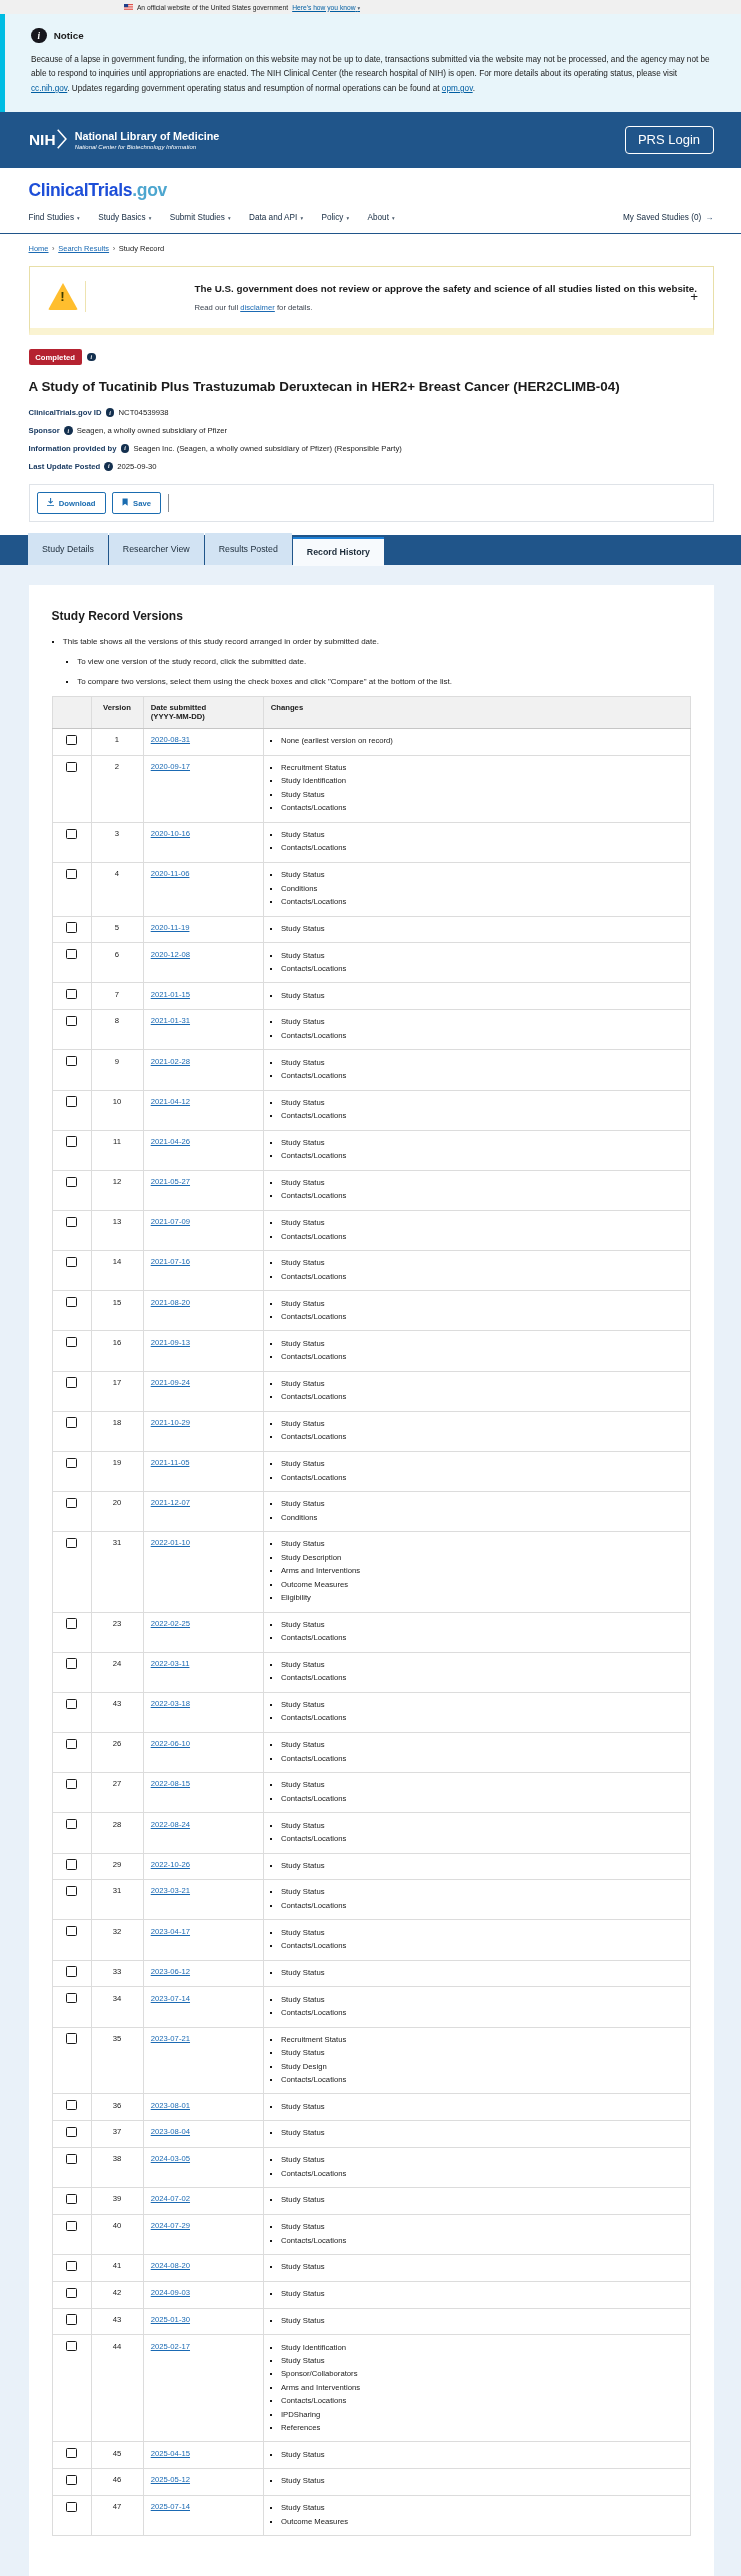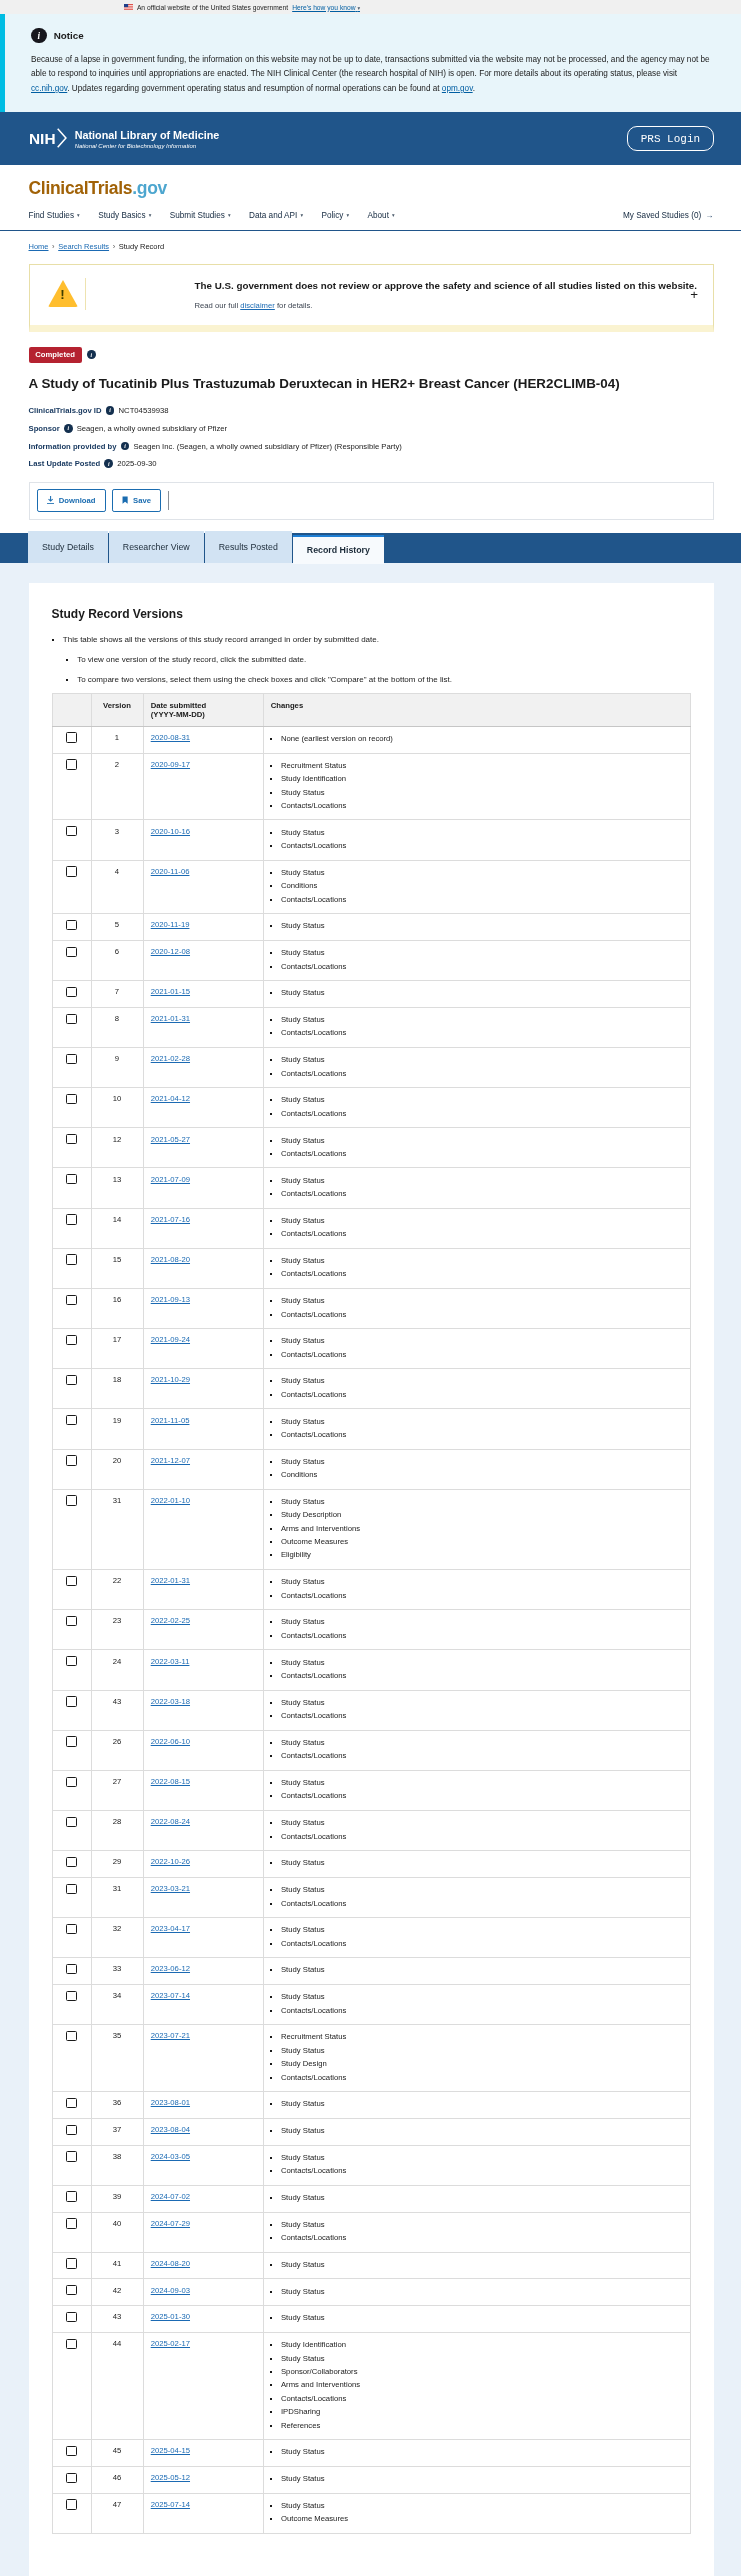--- a/index.html
+++ b/index.html
@@ -23,27 +23,27 @@
   .notice h2 { font-size:9.8px; font-weight:bold; }
   .notice p { font-size:8.2px; line-height:1.8; }
   .notice a { color:#005ea2; }
 
   
   .nlm-header { background:#20558a; padding:13.4px 0; }
   .nlm-inner { width:685px; margin:0 auto; display:flex; align-items:center; justify-content:space-between; }
   .nlm-left { display:flex; align-items:center; gap:6.2px; color:#fff; }
   .nlm-org { font-size:10.8px; font-weight:bold; line-height:1.2; }
   .nlm-suborg { font-size:6px; font-style:italic; margin-top:1.5px; }
-  .prs-btn { background:transparent; border:0.5px solid #fff; color:#fff; font-size:11px;
-    padding:5.7px 12.4px; border-radius:10px; cursor:pointer; font-family:Liberation Mono, monospace; }
+  .prs-btn { background:transparent; border:0.5px solid #fff; color:#fff; font-size:13px;
+    padding:5.7px 12.4px; border-radius:4px; cursor:pointer; font-family:Liberation Sans, sans-serif; }
 
   
   .site-header { background:#fff; border-bottom:1px solid #20558a; padding-top:12.4px; }
   .ct-logo { font-size:17.5px; font-weight:bold; letter-spacing:-0.3px; }
-  .ct-logo .p1 { color:#a16207; }
+  .ct-logo .p1 { color:#1d4ed8; }
   .ct-logo .p2 { color:#4da6cf; font-weight:bold; }
   .main-nav { display:flex; align-items:center; margin-top:12.4px; padding-bottom:10.3px; }
   .nav-links { display:flex; gap:18.5px; }
   .nav-link { color:#13283f; text-decoration:none; font-size:8.2px; display:inline-flex; align-items:center; gap:3.1px; }
   .caret { font-size:5.2px; color:#4a5a6a; }
   .saved-link { margin-left:auto; color:#13283f; text-decoration:none; font-size:8.2px; display:inline-flex; gap:4.1px; align-items:center; }
   .arrow { color:#16375e; }
 
   
   .breadcrumb { padding:10.3px 0 8.2px; font-size:7.5px; }
@@ -397,20 +397,31 @@
             <td class="cell-date"><a href="#">2021-04-12</a></td>
             <td class="cell-changes">
               <ul>
                 <li>Study Status</li>
                 <li>Contacts/Locations</li>
               </ul>
             </td>
           </tr>
           <tr>
             <td class="cell-check"><span class="checkbox"></span></td>
+            <td class="cell-version">11</td>
+            <td class="cell-date"><a href="#">2021-04-26</a></td>
+            <td class="cell-changes">
+              <ul>
+                <li>Study Status</li>
+                <li>Contacts/Locations</li>
+              </ul>
+            </td>
+          </tr>
+          <tr>
+            <td class="cell-check"><span class="checkbox"></span></td>
             <td class="cell-version">12</td>
             <td class="cell-date"><a href="#">2021-05-27</a></td>
             <td class="cell-changes">
               <ul>
                 <li>Study Status</li>
                 <li>Contacts/Locations</li>
               </ul>
             </td>
           </tr>
           <tr>
@@ -510,31 +521,20 @@
                 <li>Study Status</li>
                 <li>Study Description</li>
                 <li>Arms and Interventions</li>
                 <li>Outcome Measures</li>
                 <li>Eligibility</li>
               </ul>
             </td>
           </tr>
           <tr>
             <td class="cell-check"><span class="checkbox"></span></td>
-            <td class="cell-version">22</td>
-            <td class="cell-date"><a href="#">2022-01-31</a></td>
-            <td class="cell-changes">
-              <ul>
-                <li>Study Status</li>
-                <li>Contacts/Locations</li>
-              </ul>
-            </td>
-          </tr>
-          <tr>
-            <td class="cell-check"><span class="checkbox"></span></td>
             <td class="cell-version">23</td>
             <td class="cell-date"><a href="#">2022-02-25</a></td>
             <td class="cell-changes">
               <ul>
                 <li>Study Status</li>
                 <li>Contacts/Locations</li>
               </ul>
             </td>
           </tr>
           <tr>

